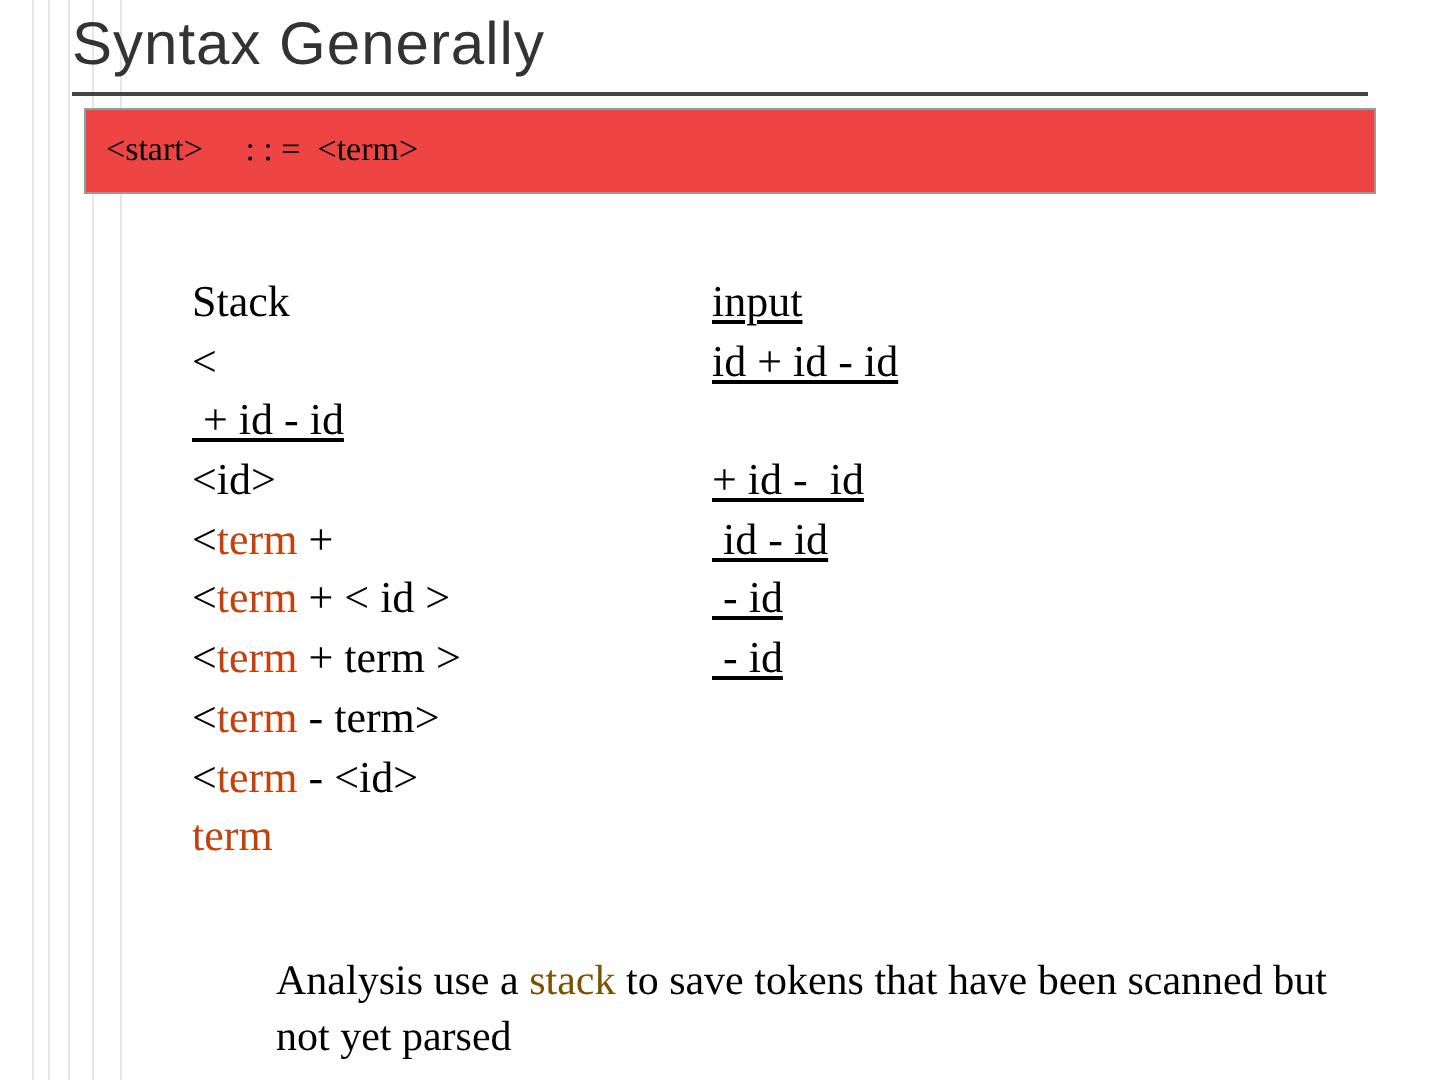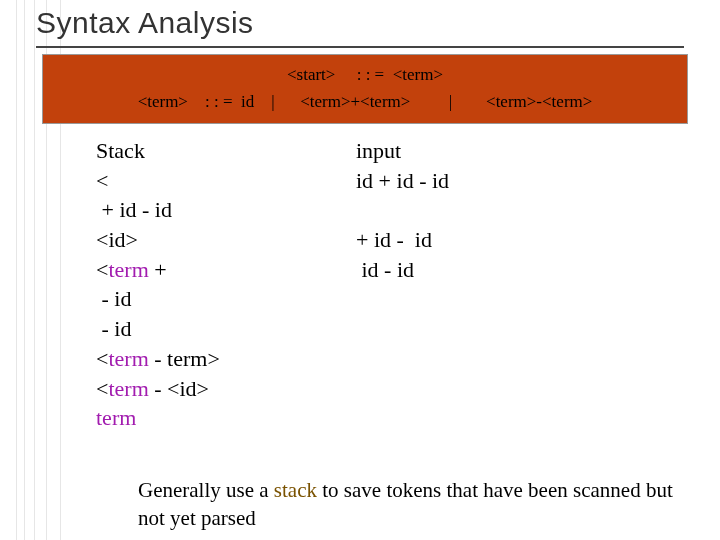--- a/index.html
+++ b/index.html
@@ -43,27 +43,26 @@
     width: 648px;
     height: 2px;
     background: #444;
   }
   .grammar-box {
     position: absolute;
     left: 42px;
     top: 54px;
     width: 624px;
     border: 1px solid #999;
-    background: #c2410c;
+    background: #ef4444;
     padding: 6px 10px 8px 10px;
     font-family: "Times New Roman", Times, serif;
     font-size: 17px;
     color: #000;
     line-height: 1.6;
-    text-align: center;
   }
   .grammar-row {
     white-space: pre;
     font-family: "Times New Roman", Times, serif;
   }
   .trace {
     position: absolute;
     left: 96px;
     top: 136px;
     font-size: 22px;
@@ -72,22 +71,23 @@
   }
   .trace-row {
     display: flex;
   }
   .trace-stack {
     width: 260px;
     white-space: pre;
   }
   .trace-input {
     white-space: pre;
+    text-decoration: underline;
   }
-  .term { color: #a21caf; }
+  .term { color: #c2410c; }
   .stackkw { color: #7a5200; }
   .note {
     position: absolute;
     left: 138px;
     top: 476px;
     width: 540px;
     font-size: 21px;
     color: #000;
     line-height: 1.35;
   }
@@ -96,26 +96,25 @@
 <body>
 
 <div class="deco-lines">
   <div class="vline" style="left:16px"></div>
   <div class="vline" style="left:24px"></div>
   <div class="vline" style="left:34px"></div>
   <div class="vline" style="left:46px"></div>
   <div class="vline" style="left:60px"></div>
 </div>
 
-<div class="title">Syntax Analysis</div>
+<div class="title">Syntax Generally</div>
 <div class="title-underline"></div>
 
 <div class="grammar-box">
   <div class="grammar-row"><span>&lt;start&gt;</span>     <span>: : =</span>  <span>&lt;term&gt;</span></div>
-  <div class="grammar-row"><span>&lt;term&gt;</span>    <span>: : =</span>  <span>id</span>    <span>|</span>      <span>&lt;term&gt;+&lt;term&gt;</span>         <span>|</span>        <span>&lt;term&gt;-&lt;term&gt;</span></div>
 </div>
 
 <div class="trace">
   <div class="trace-row">
     <div class="trace-stack">Stack</div>
     <div class="trace-input">input</div>
   </div>
 
   <div class="trace-row">
     <div class="trace-stack"><span>&lt;</span><span class="term"></span><span></span></div>
@@ -126,34 +125,36 @@
   </div>
   <div class="trace-row">
     <div class="trace-stack"><span>&lt;id&gt;</span><span class="term"></span><span></span></div>
     <div class="trace-input">+ id -  id</div>
   </div>
   <div class="trace-row">
     <div class="trace-stack"><span>&lt;</span><span class="term">term</span><span> +</span></div>
     <div class="trace-input"> id - id</div>
   </div>
   <div class="trace-row">
+    <div class="trace-stack"><span>&lt;</span><span class="term">term</span><span> + &lt; id &gt;</span></div>
     <div class="trace-input"> - id</div>
   </div>
   <div class="trace-row">
+    <div class="trace-stack"><span>&lt;</span><span class="term">term</span><span> + term &gt;</span></div>
     <div class="trace-input"> - id</div>
   </div>
   <div class="trace-row">
     <div class="trace-stack"><span>&lt;</span><span class="term">term</span><span> - term&gt;</span></div>
     <div class="trace-input"></div>
   </div>
   <div class="trace-row">
     <div class="trace-stack"><span>&lt;</span><span class="term">term</span><span> - &lt;id&gt;</span></div>
     <div class="trace-input"></div>
   </div>
   <div class="trace-row">
     <div class="trace-stack"><span></span><span class="term">term</span><span></span></div>
     <div class="trace-input"></div>
   </div>
 </div>
 
 <div class="note">
-  <span>Generally use a </span><span class="stackkw">stack</span><span> to save tokens that have been scanned but not yet parsed</span>
+  <span>Analysis use a </span><span class="stackkw">stack</span><span> to save tokens that have been scanned but not yet parsed</span>
 </div>
 
 </body></html>

